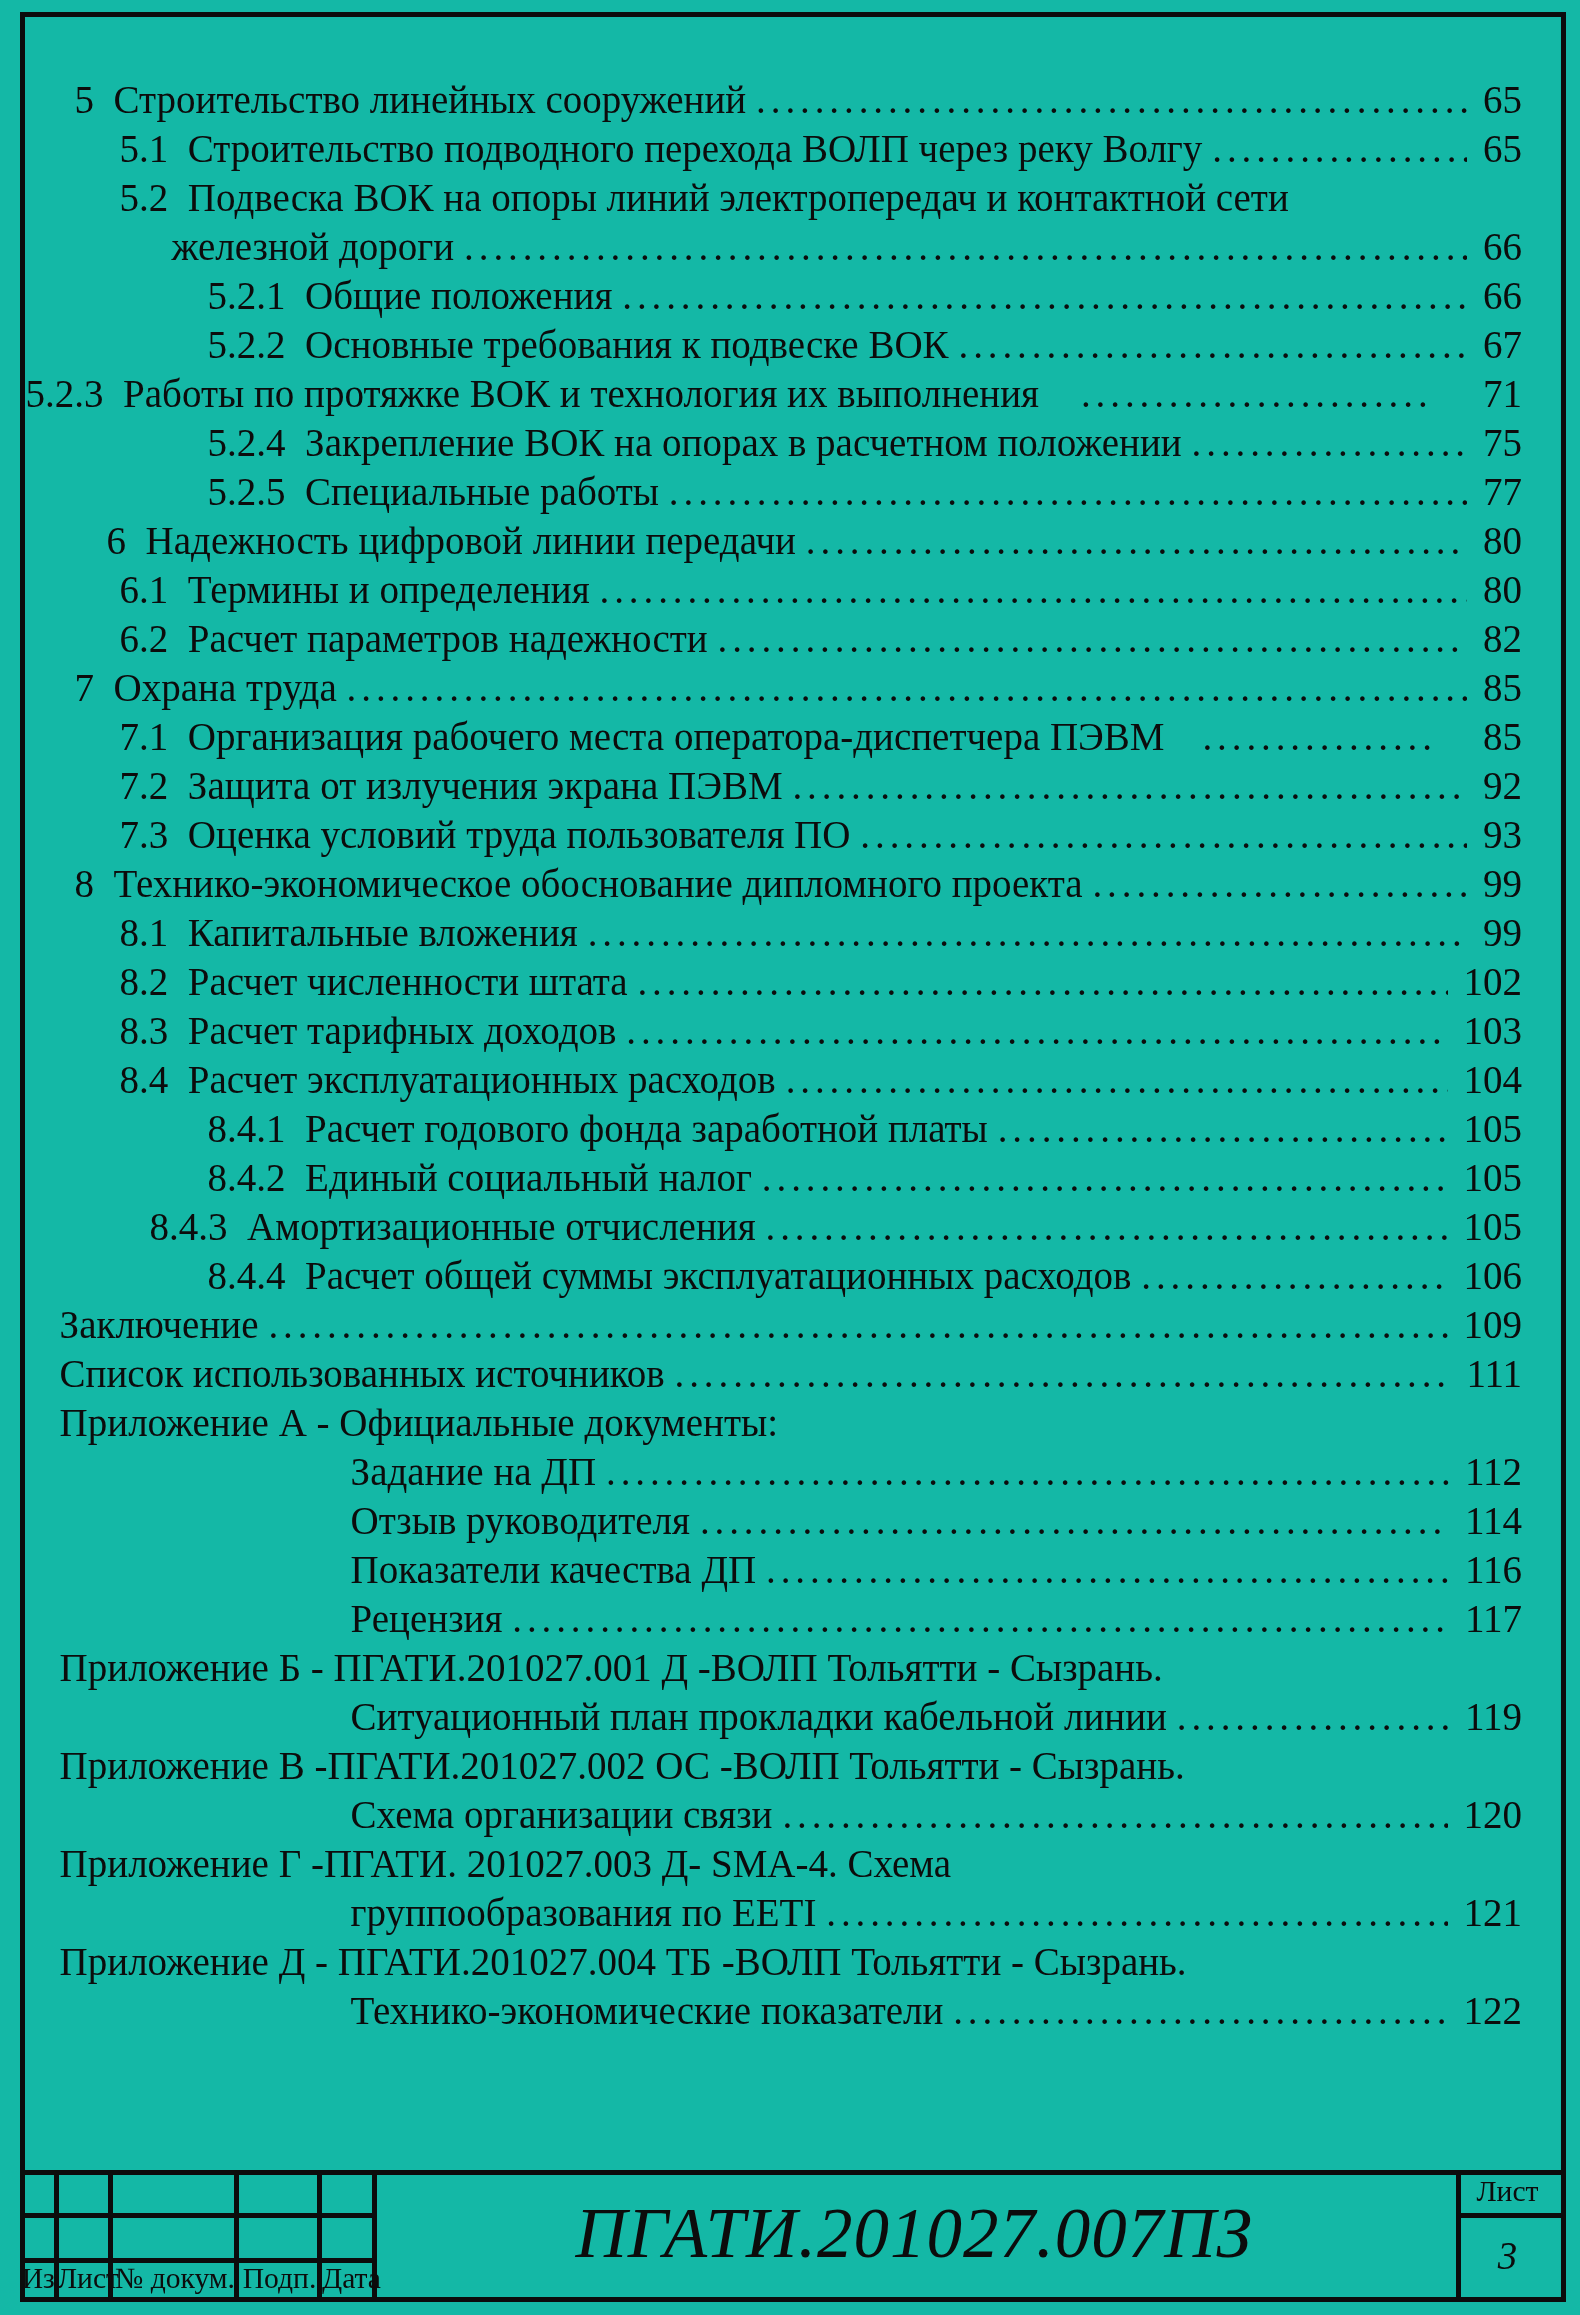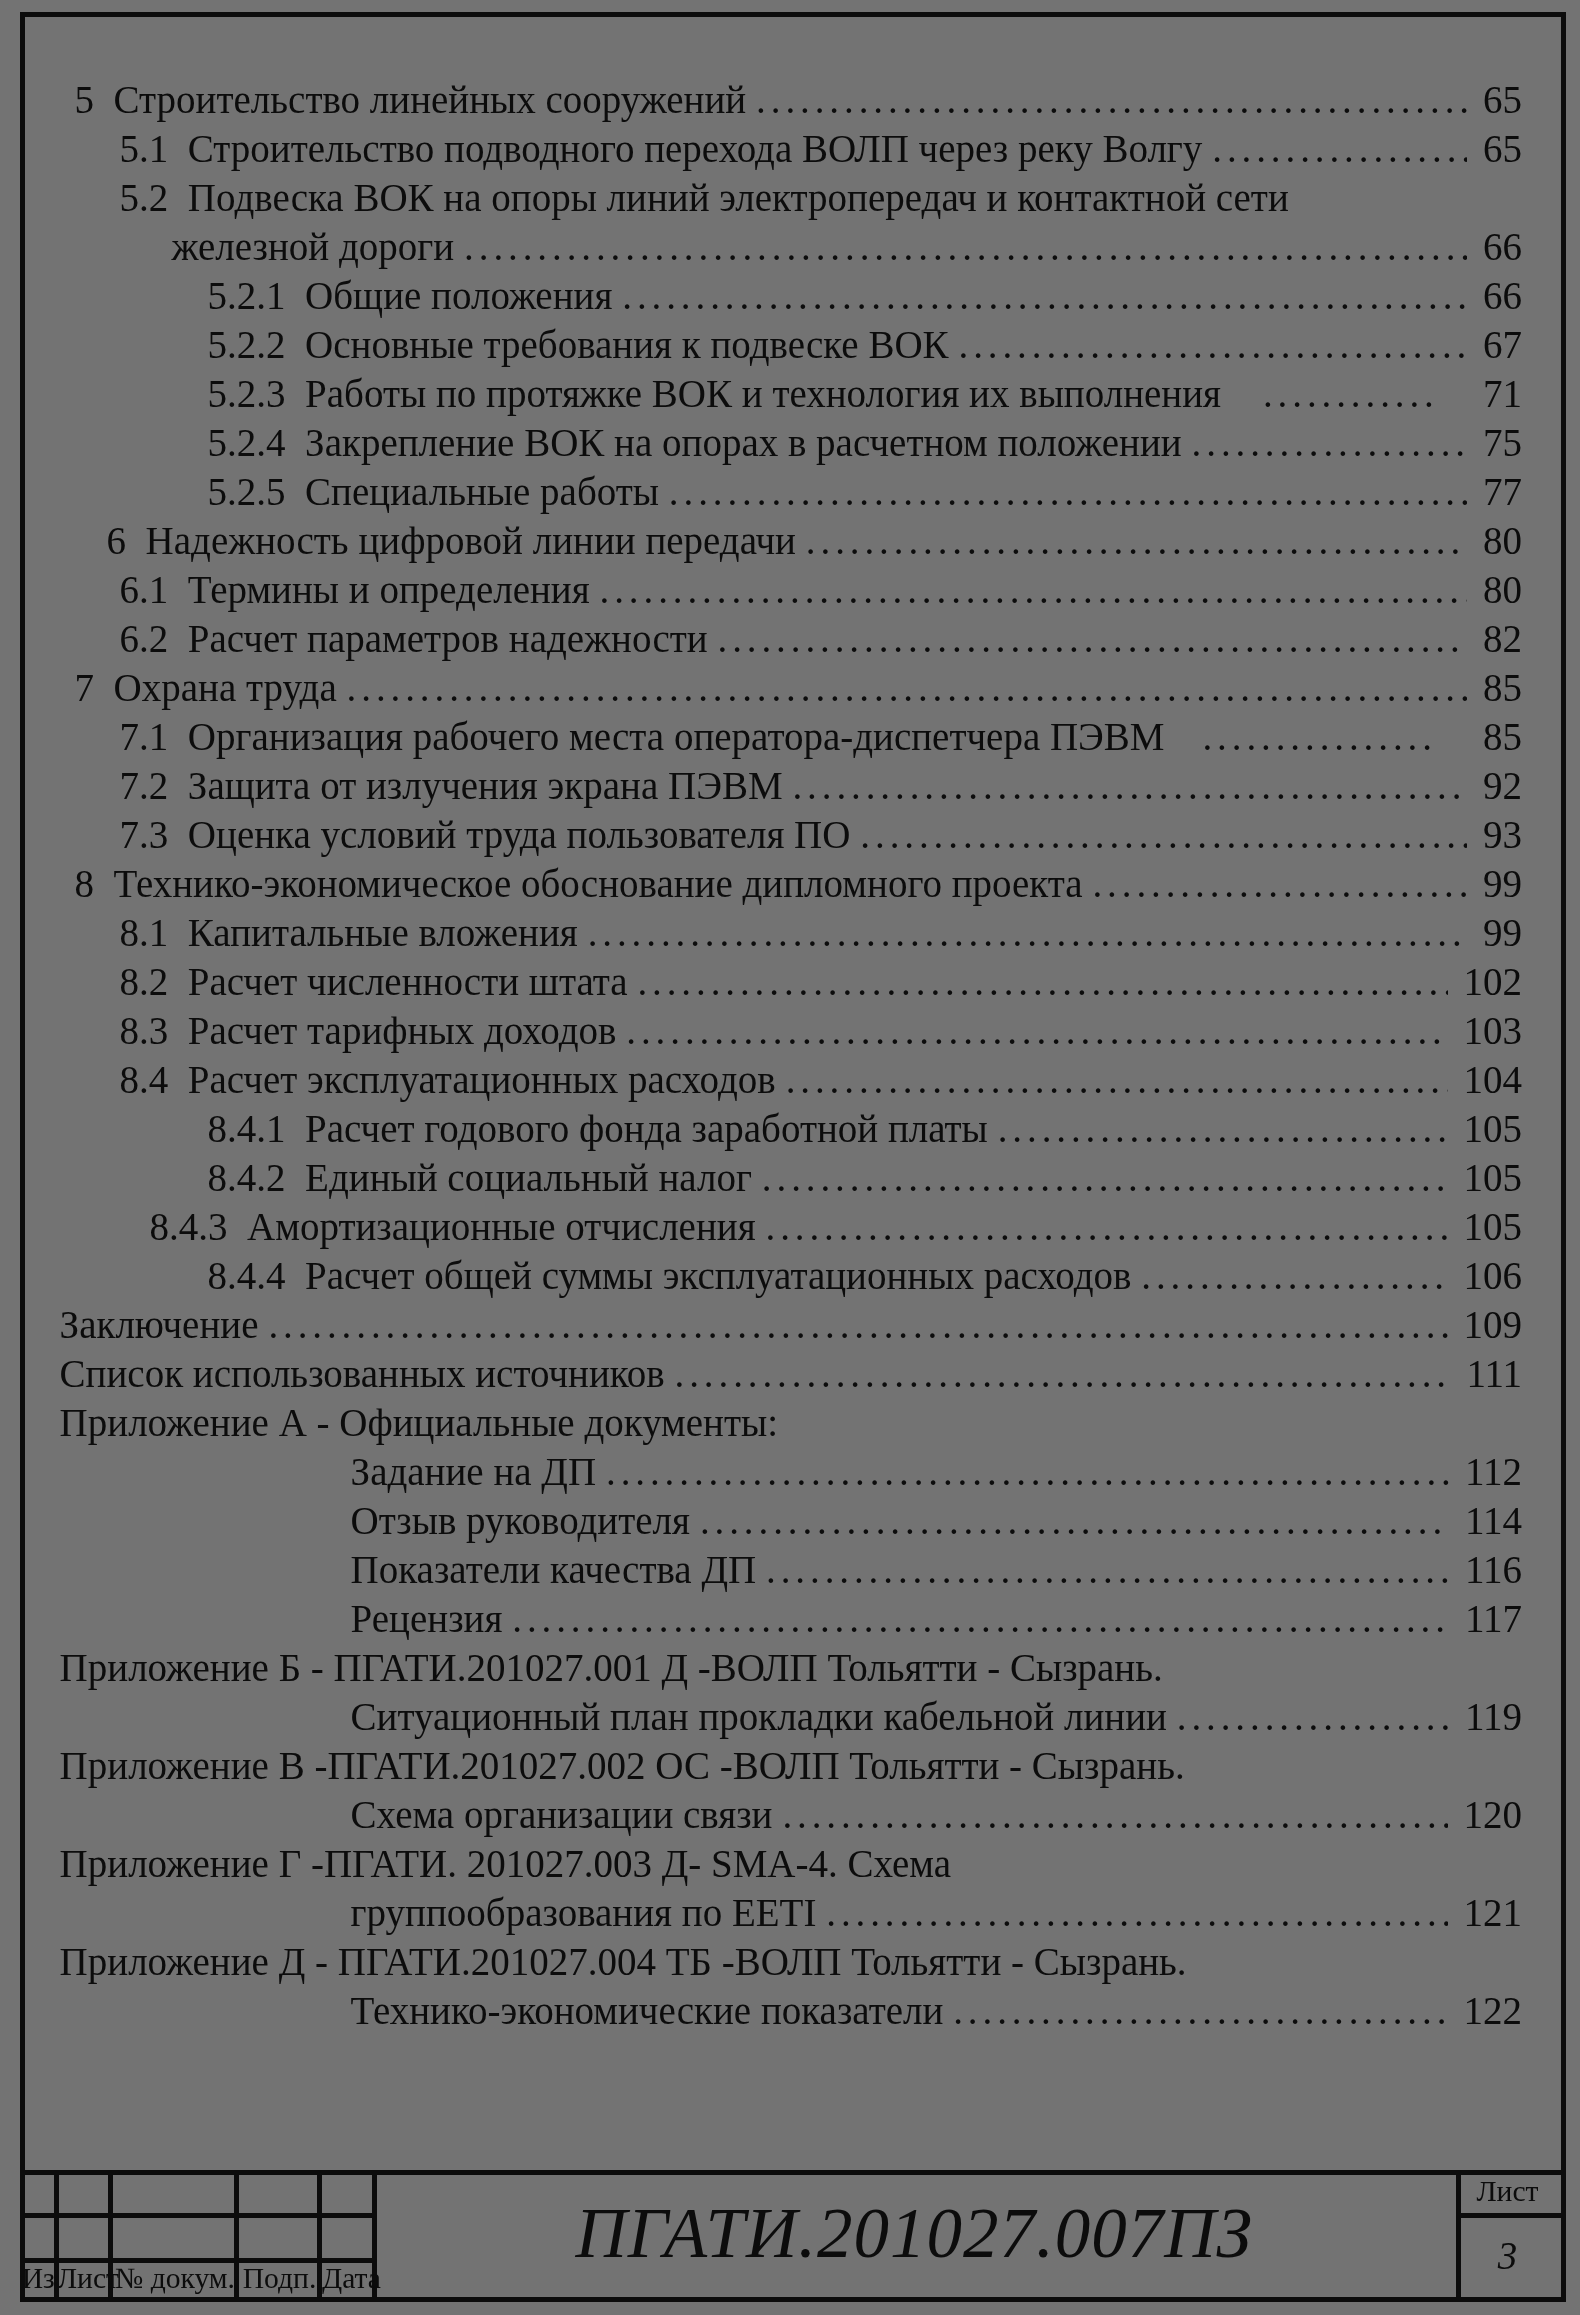--- a/index.html
+++ b/index.html
@@ -4,21 +4,21 @@
 <style>
   html, body {
     margin: 0;
     padding: 0;
     background: #ffffff;
   }
   .sheet {
     position: relative;
     width: 1580px;
     height: 2316px;
-    background: #737373;
+    background: #14b8a6;
     color: #0c0c0c;
     font-family: "Liberation Serif", "DejaVu Serif", serif;
     overflow: hidden;
   }
   
   .frame {
     position: absolute;
     left: 19.7px;
     top: 11.8px;
     width: 1546px;
@@ -144,21 +144,21 @@
       <div class="toc-row" style="padding-left: 182px;">
       <span class="t">5.2.1  Общие положения</span>
       <span class="dots"></span>
       <span class="pg">66</span>
     </div>
       <div class="toc-row" style="padding-left: 182px;">
       <span class="t">5.2.2  Основные требования к подвеске ВОК</span>
       <span class="dots"></span>
       <span class="pg">67</span>
     </div>
-      <div class="toc-row" style="padding-left: 182px; gap: 32px;">
+      <div class="toc-row" style=" gap: 32px;">
       <span class="t">5.2.3  Работы по протяжке ВОК и технология их выполнения</span>
       <span class="dots"></span>
       <span class="pg">71</span>
     </div>
       <div class="toc-row" style="padding-left: 182px;">
       <span class="t">5.2.4  Закрепление ВОК на опорах в расчетном положении</span>
       <span class="dots"></span>
       <span class="pg">75</span>
     </div>
       <div class="toc-row" style="padding-left: 182px;">

